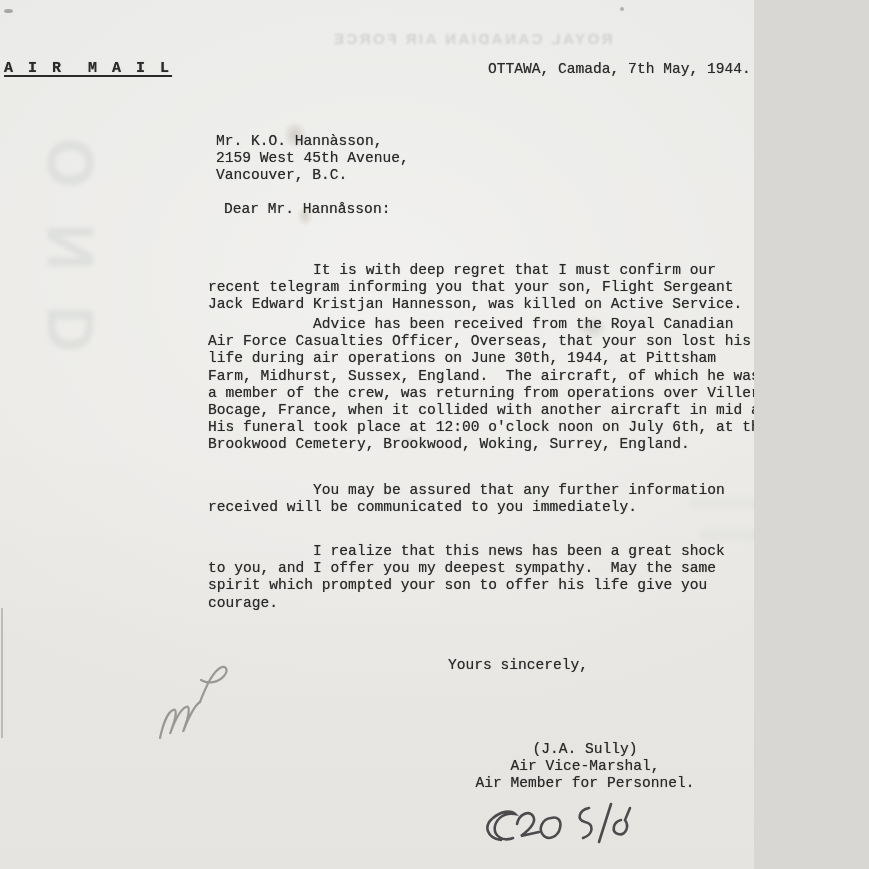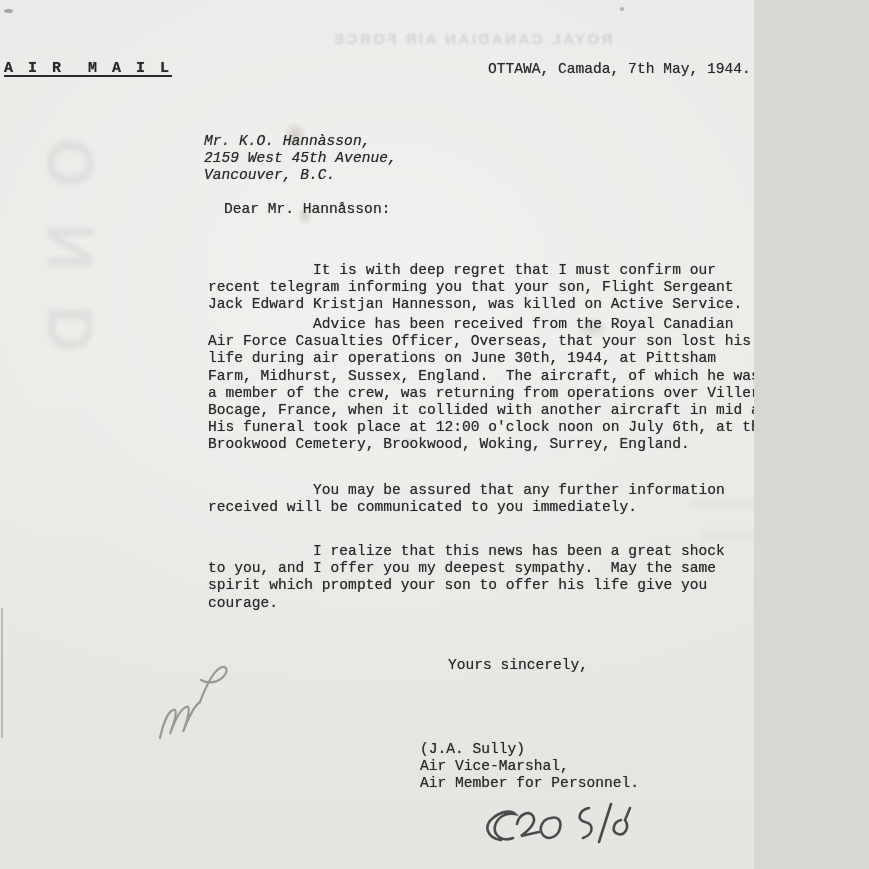--- a/index.html
+++ b/index.html
@@ -31,20 +31,21 @@
   }
   .airmail {
     font-weight: bold;
     font-size: 15px;
     letter-spacing: 3px;
     text-decoration: underline;
     text-underline-offset: 3px;
     text-decoration-thickness: 1.8px;
   }
   .sig-block {
+    text-align: center;
     font-family: Liberation Mono, monospace;
   }
   
   .bleed-top {
     position: absolute;
     left: 292px; top: 30px;
     width: 360px;
     transform: scaleX(-1);
     font-family: "Liberation Sans", sans-serif;
     font-weight: bold;
@@ -119,21 +120,21 @@
   <div class="stain stain-pink"></div>
   <div class="stain speck1"></div>
   <div class="stain speck2"></div>
   <div class="stain speck3"></div>
   <div class="edge-line"></div>
 
   <div class="typed airmail" style="left:4px; top:60px;">A I R  M A I L</div>
 
   <div class="typed" style="left:488px; top:61px;">OTTAWA, Camada, 7th May, 1944.</div>
 
-  <div class="typed" style="left:204px; top:133px;font-style:italic;">Mr. K.O. Hannàsson,
+  <div class="typed" style="left:216px; top:133px;">Mr. K.O. Hannàsson,
 2159 West 45th Avenue,
 Vancouver, B.C.</div>
 
   <div class="typed" style="left:208px; top:201px;margin-left:16px;">Dear Mr. Hannåsson:</div>
 
   <div class="typed" style="left:208px; top:244px;margin-top:18px;">            It is with deep regret that I must confirm our
 recent telegram informing you that your son, Flight Sergeant
 Jack Edward Kristjan Hannesson, was killed on Active Service.</div>
 
   <div class="typed" style="left:208px; top:316px;">            Advice has been received from the Royal Canadian

